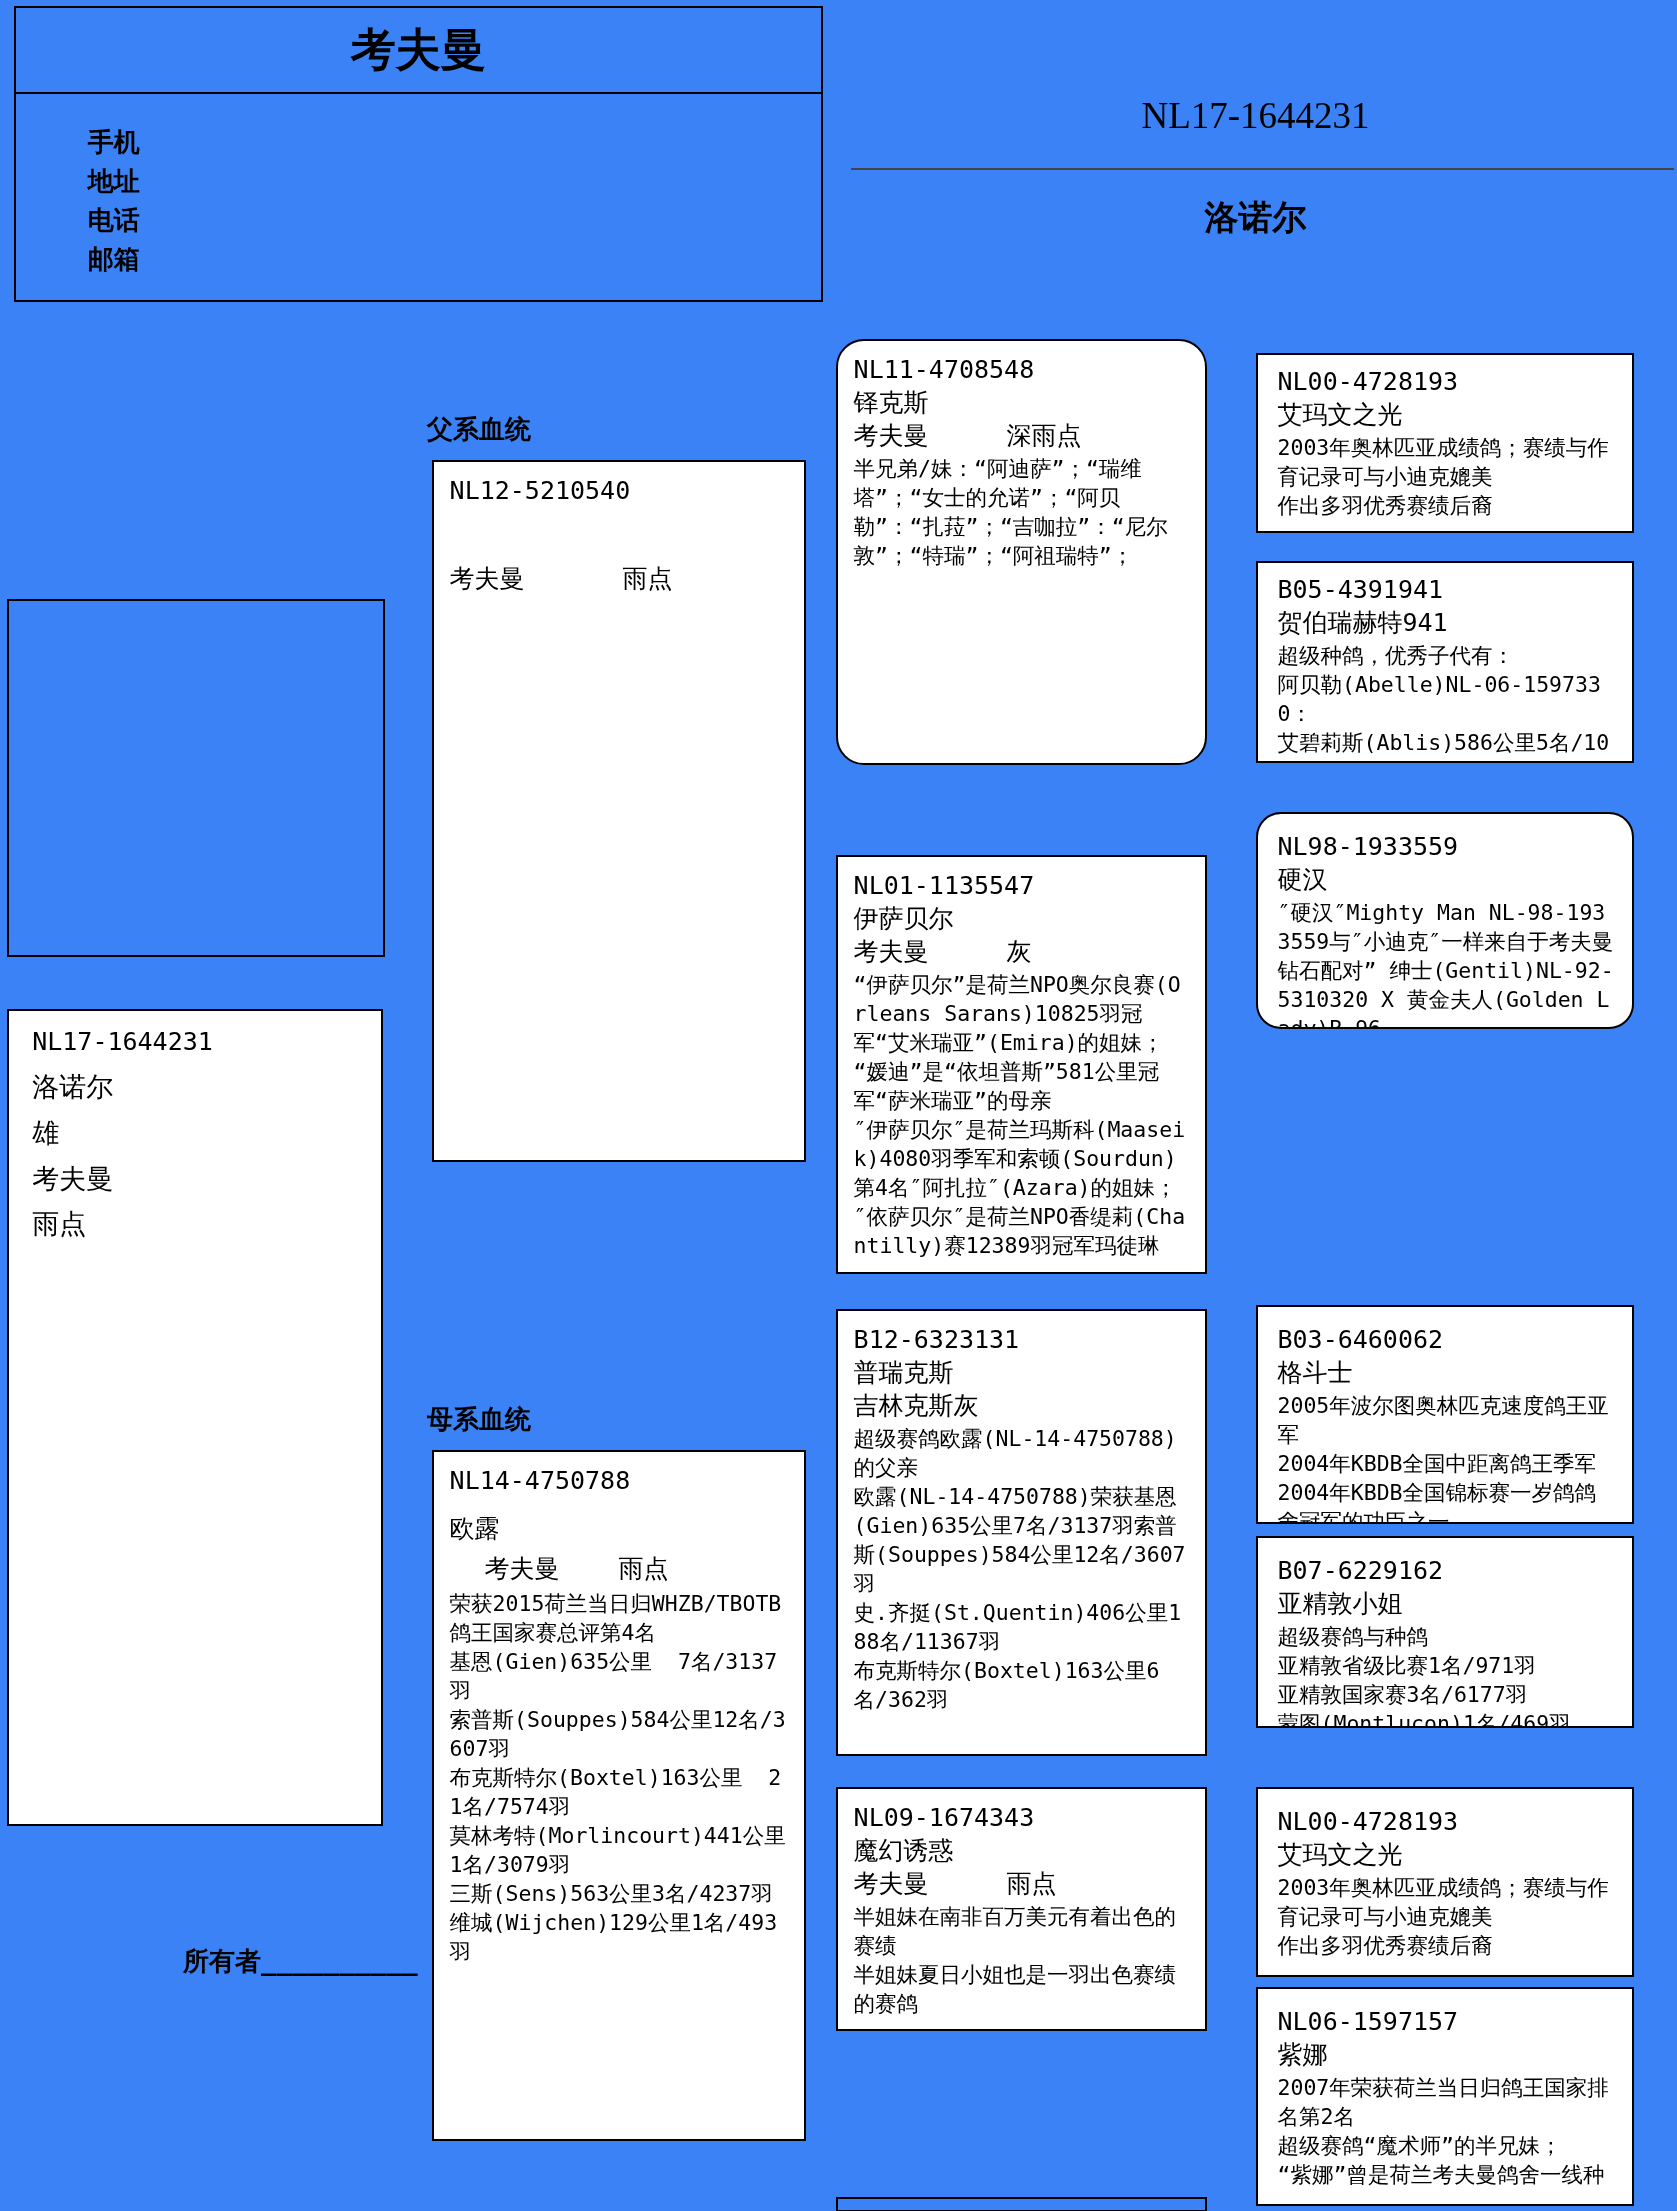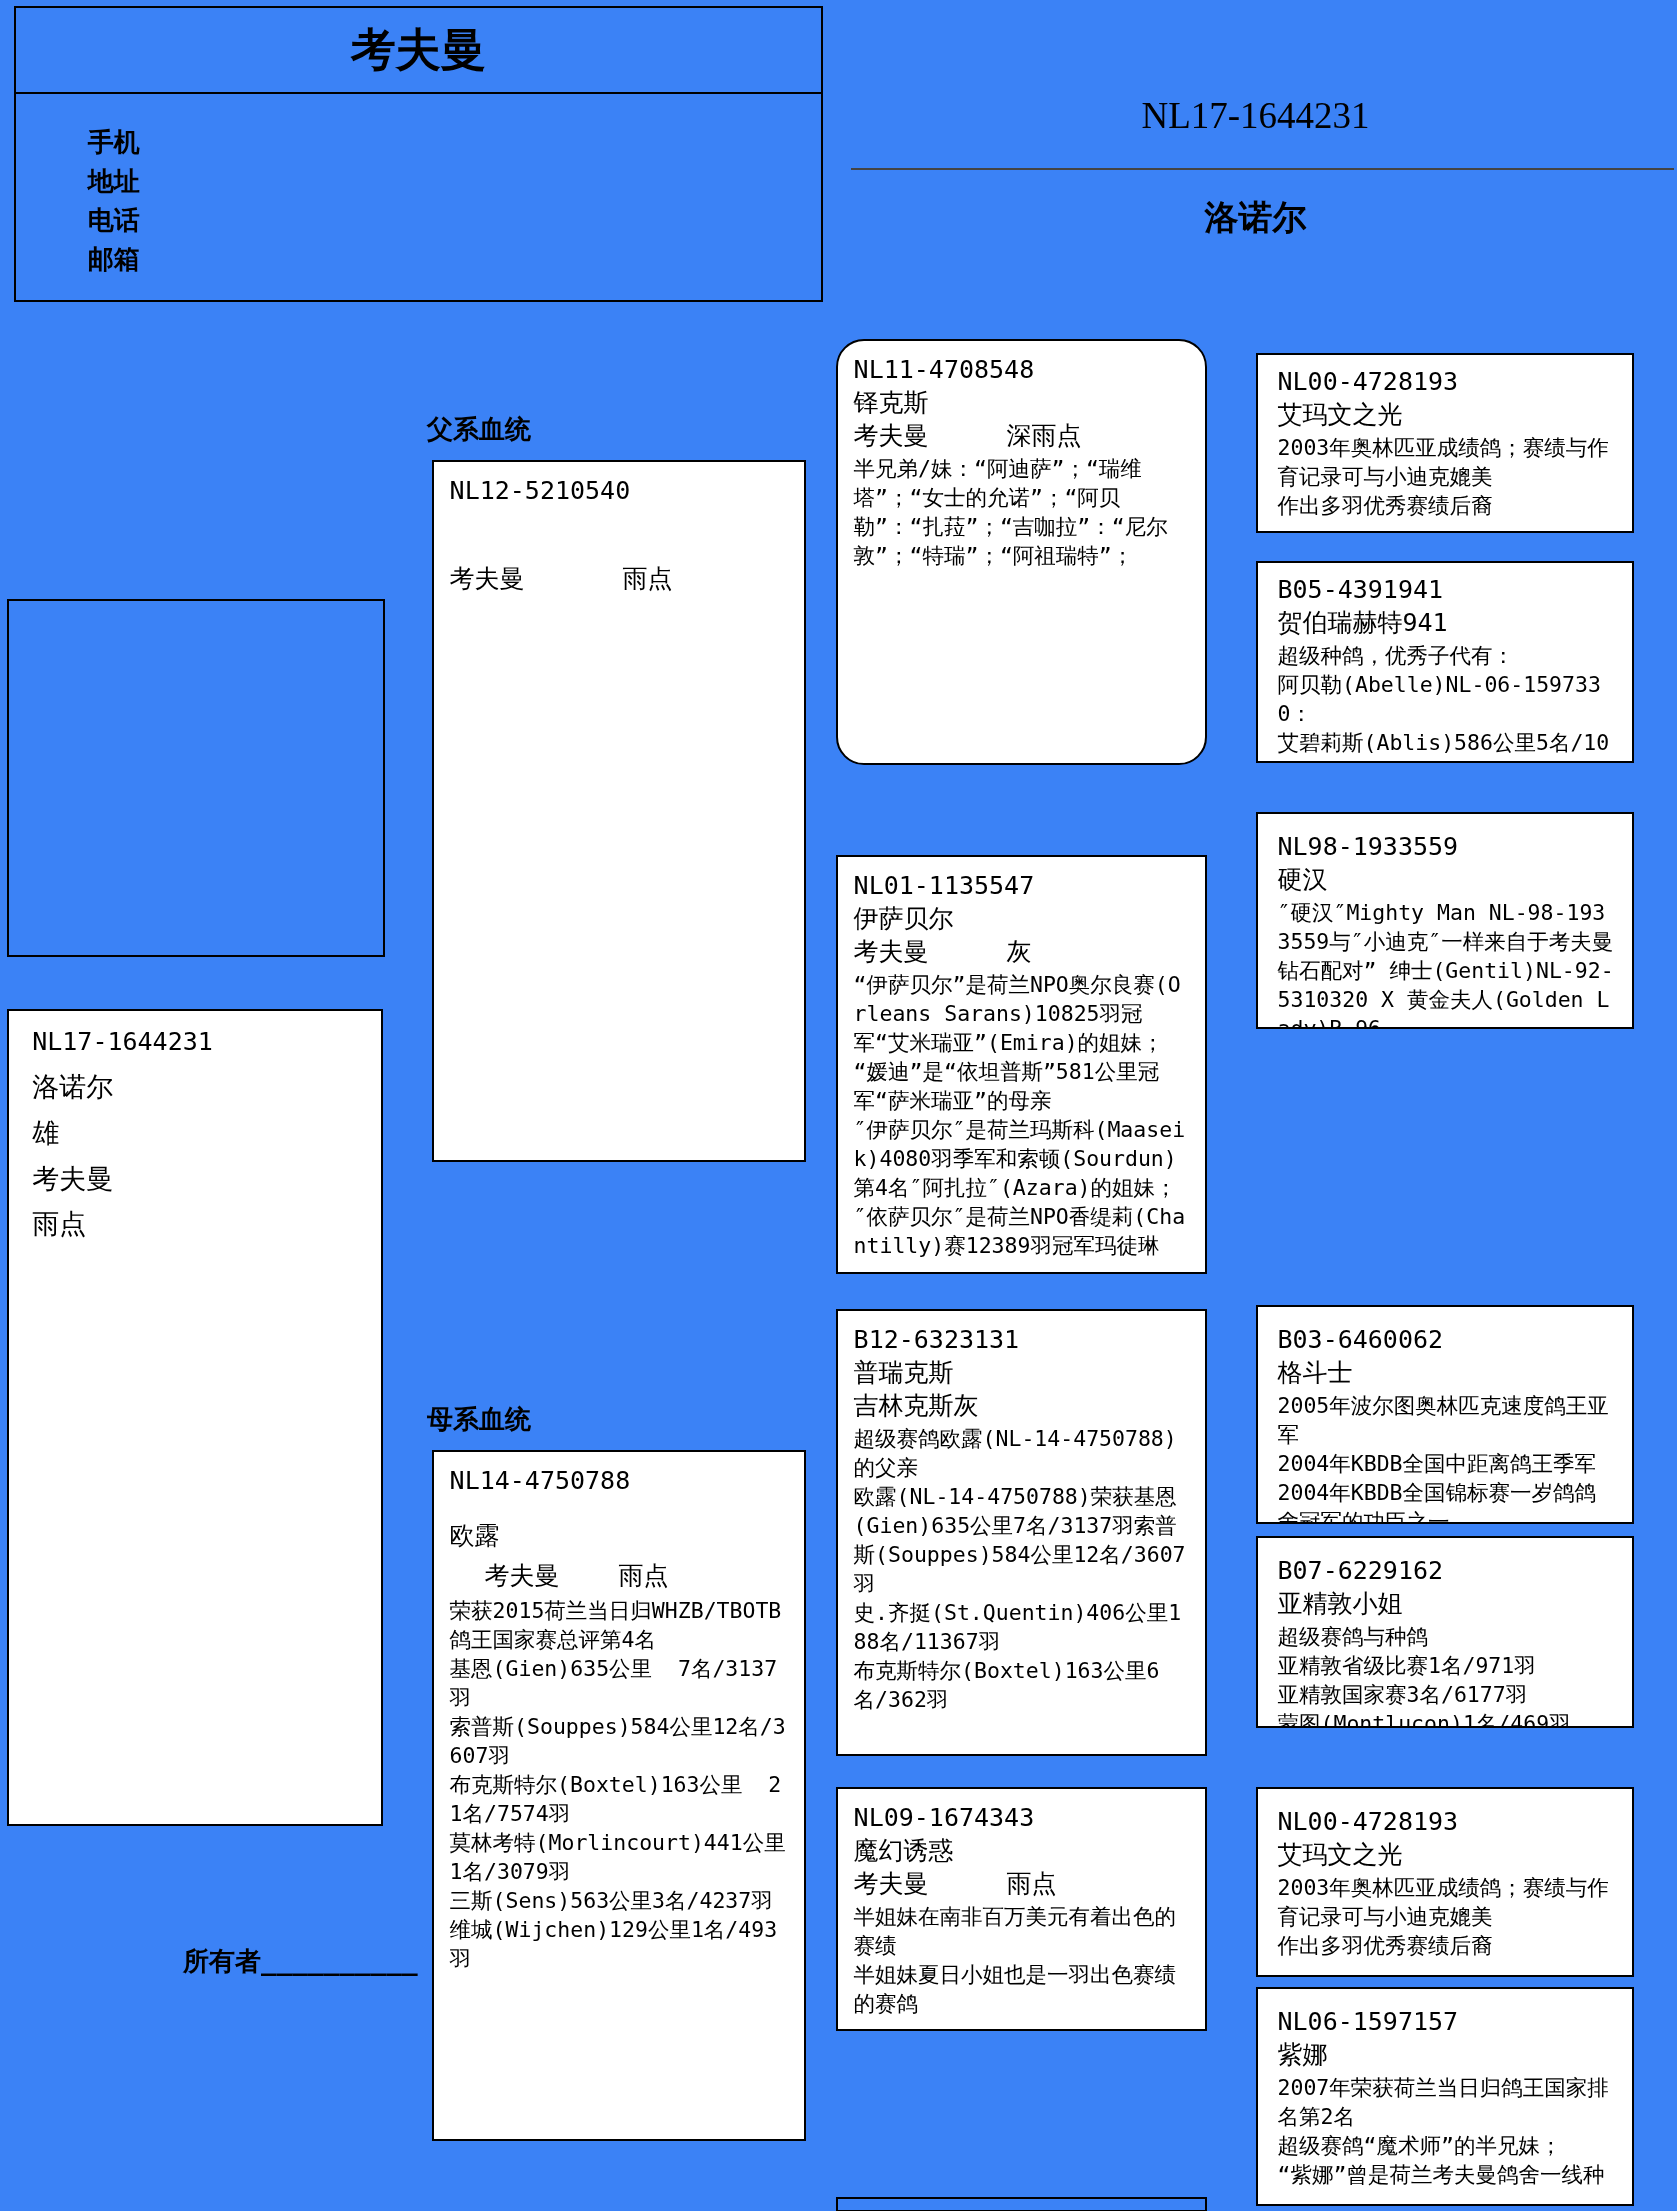--- a/index.html
+++ b/index.html
@@ -39,40 +39,40 @@
   .owner-line{position:absolute;left:183px;top:1944px;font-size:26px;font-weight:700;}
 
   
   .branch-label{position:absolute;font-size:26px;font-weight:700;}
   #paternal-label{left:427px;top:412px;}
   #maternal-label{left:427px;top:1402px;}
   .sire-box{left:432px;top:460px;width:374px;height:702px;}
   .sire-box .strainline{margin-top:55px;}
   .sire-box .strainline .color{margin-left:98px;}
   .dam-box{left:432px;top:1450px;width:374px;height:691px;}
-  .dam-box .bname{margin-top:22px;}
+  .dam-box .bname{margin-top:15px;}
   .dam-box .strainline{margin-top:7.8px;padding-left:35px;}
   .dam-box .strainline .color{margin-left:59px;}
   .dam-box .notes{margin-top:3.9px;}
 
   
   .gp{left:836px;width:371px;}
   #gp1{top:339px;height:426px;border-radius:28px;}
   #gp2{top:814px;height:419px;margin-top:41px;}
   #gp3{top:1309px;height:447px;}
   #gp4{top:1787px;height:244px;}
   .gp-partial{position:absolute;left:836px;top:2197px;width:371px;height:14.6px;
               border:2px solid #000;box-sizing:border-box;}
   .gp .strainline .color{margin-left:78px;}
 
   
   .ggp{left:1256px;width:378px;border-width:2.9px;padding:9.8px 15.6px 9.8px 19.5px;}
   #ggp1{top:353px;height:180px;}
   #ggp2{top:561px;height:202px;}
-  #ggp3{top:812px;height:217px;padding-top:15.6px;}
+  #ggp3{top:812px;height:217px;padding-top:15.6px;border-radius:25px;}
   #ggp4{top:1060px;height:174px;padding-top:15.6px;}
   #ggp5{top:1305px;height:219px;padding-top:15.6px;}
   #ggp6{top:1536px;height:192px;padding-top:15.6px;}
   #ggp7{top:1787px;height:190px;padding-top:15.6px;}
   #ggp8{top:1987px;height:219px;padding-top:15.6px;}
 </style>
 </head>
 <body>
 
 <div class="page">

